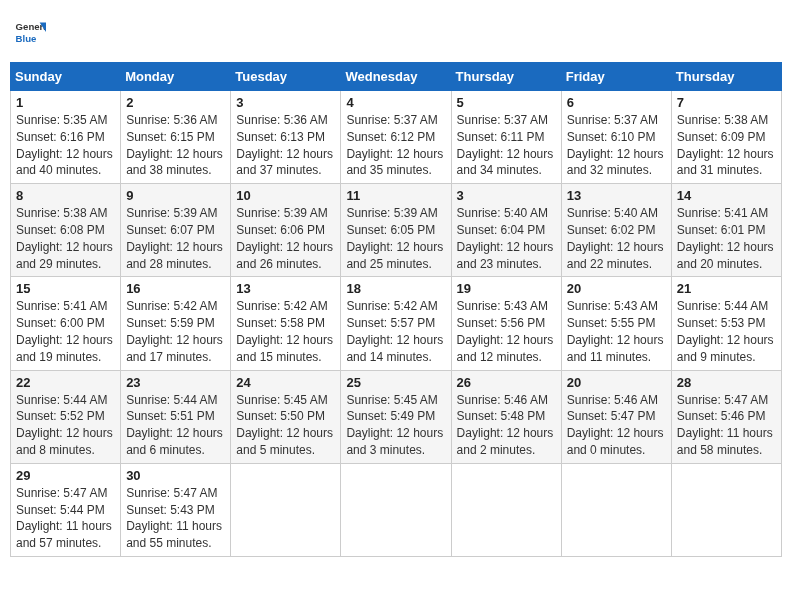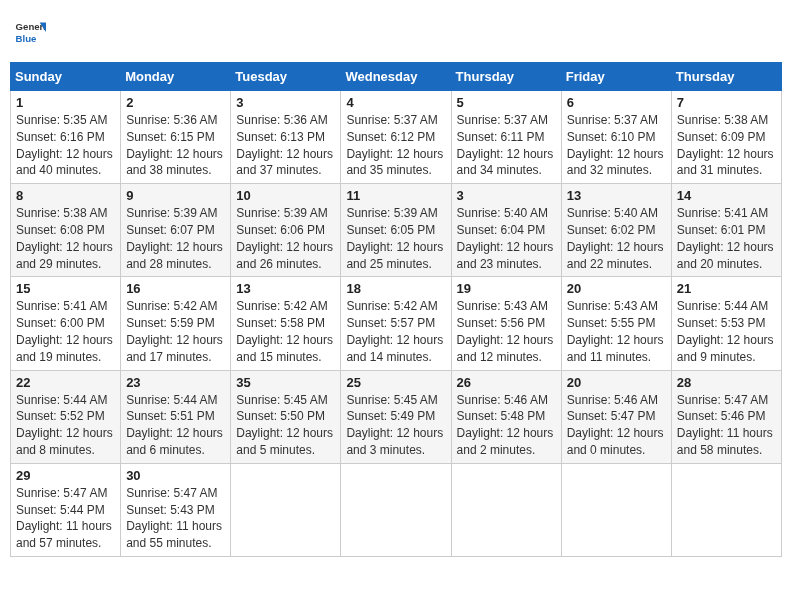--- a/index.html
+++ b/index.html
@@ -218,21 +218,21 @@
       <tr>
         <td>
           <span class="day-num">22</span>
           <div class="day-info">Sunrise: 5:44 AM<br>Sunset: 5:52 PM<br>Daylight: 12 hours and 8 minutes.</div>
         </td>
         <td>
           <span class="day-num">23</span>
           <div class="day-info">Sunrise: 5:44 AM<br>Sunset: 5:51 PM<br>Daylight: 12 hours and 6 minutes.</div>
         </td>
         <td>
-          <span class="day-num">35</span>
+          <span class="day-num">24</span>
           <div class="day-info">Sunrise: 5:45 AM<br>Sunset: 5:50 PM<br>Daylight: 12 hours and 5 minutes.</div>
         </td>
         <td>
           <span class="day-num">25</span>
           <div class="day-info">Sunrise: 5:45 AM<br>Sunset: 5:49 PM<br>Daylight: 12 hours and 3 minutes.</div>
         </td>
         <td>
           <span class="day-num">26</span>
           <div class="day-info">Sunrise: 5:46 AM<br>Sunset: 5:48 PM<br>Daylight: 12 hours and 2 minutes.</div>
         </td>

